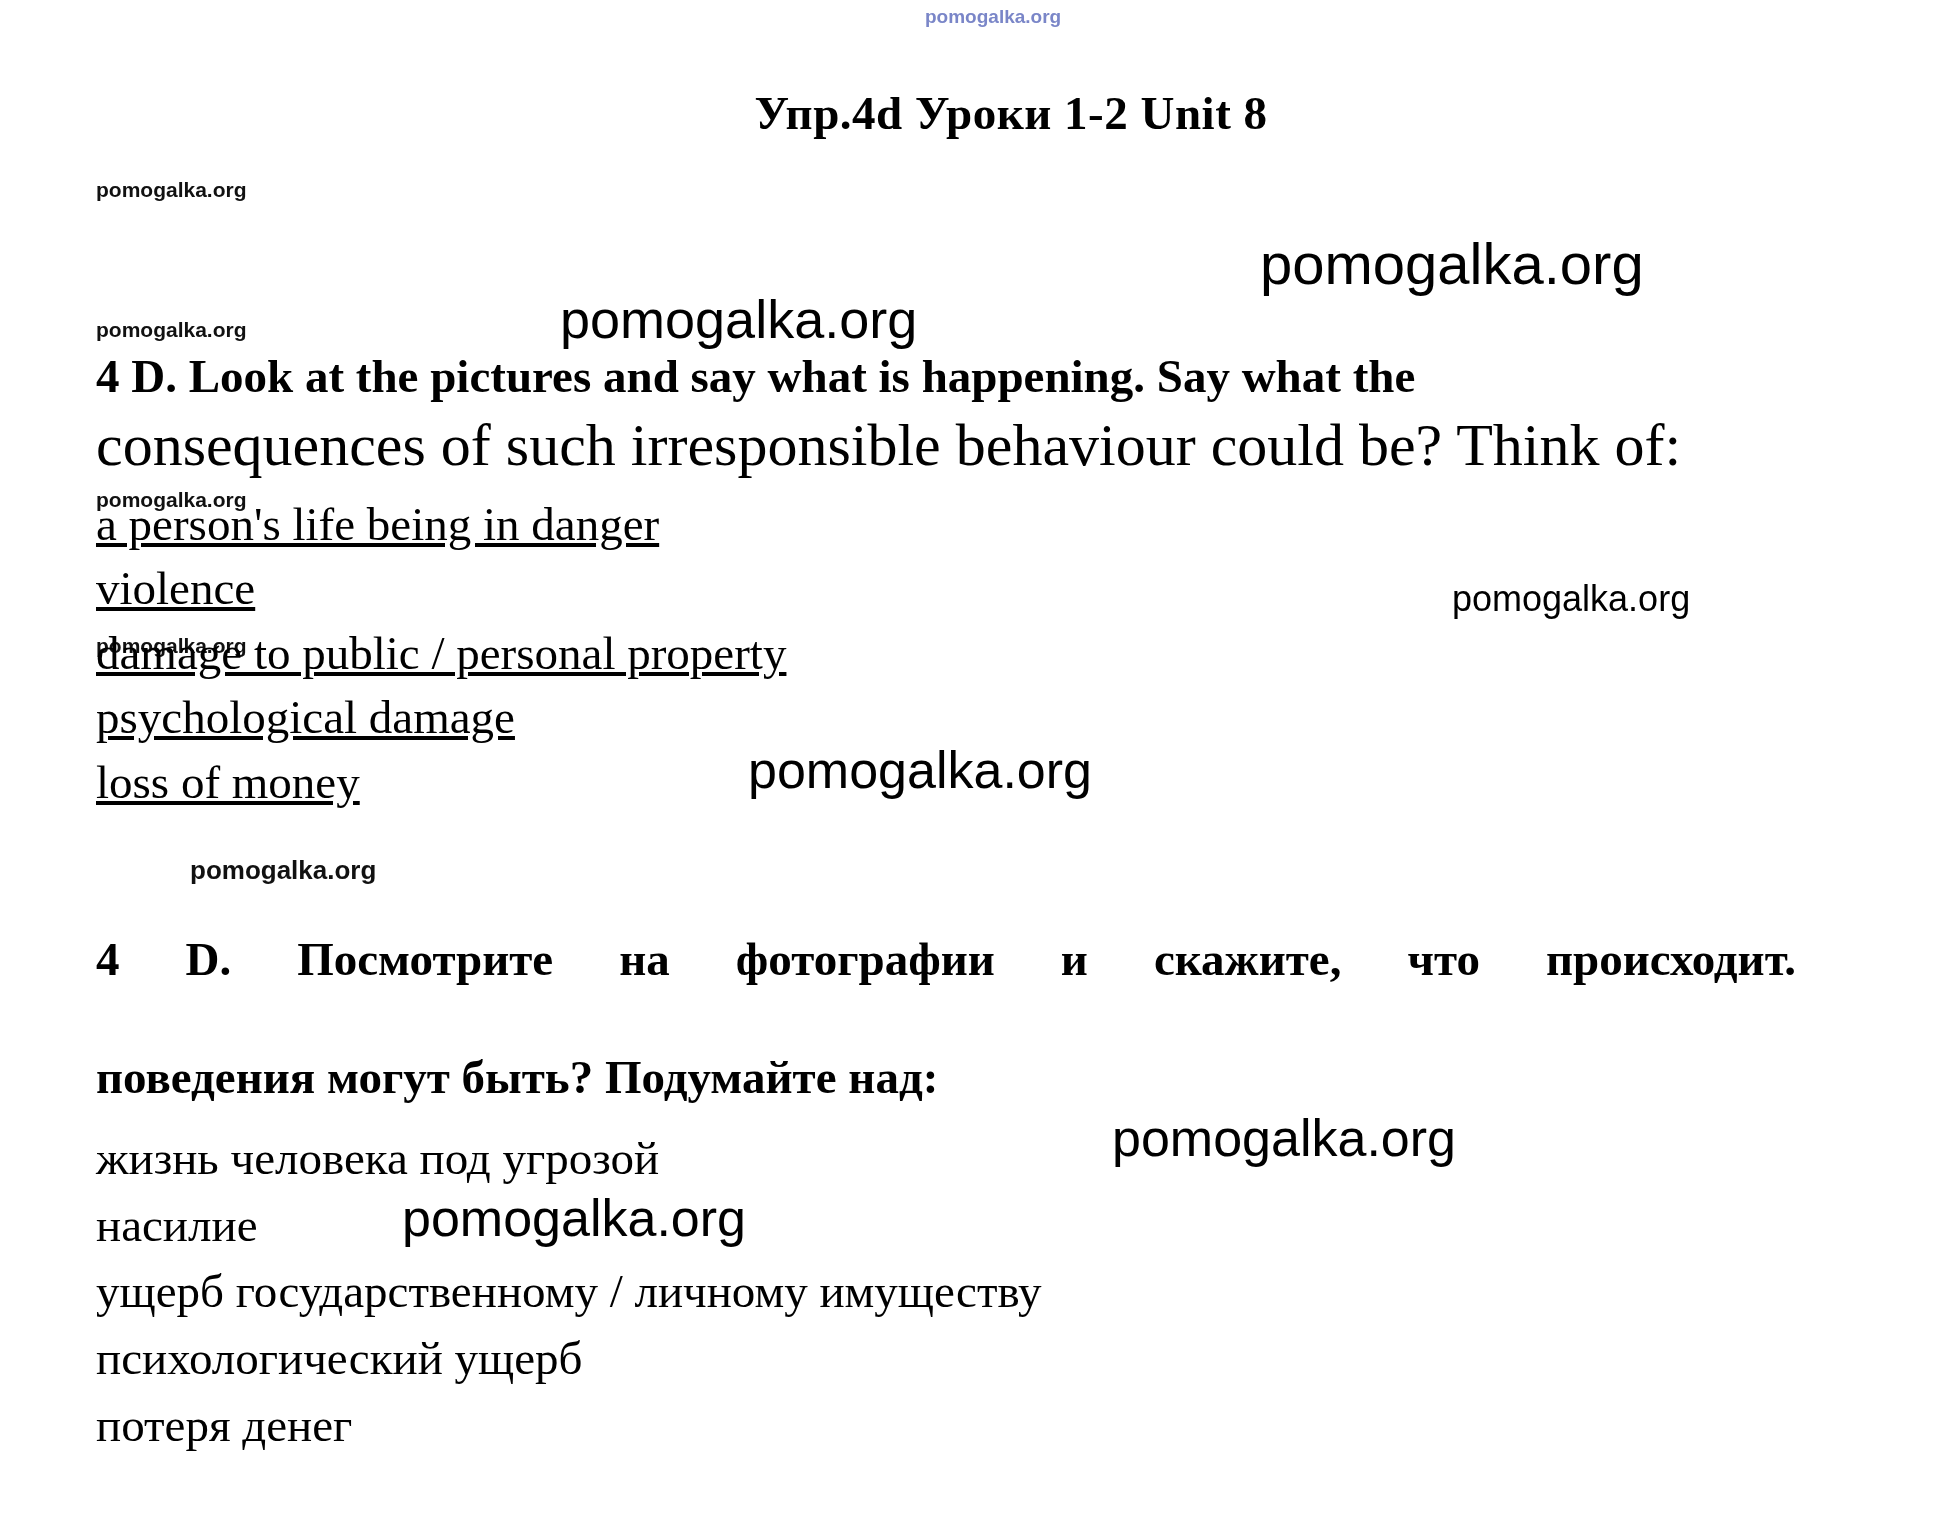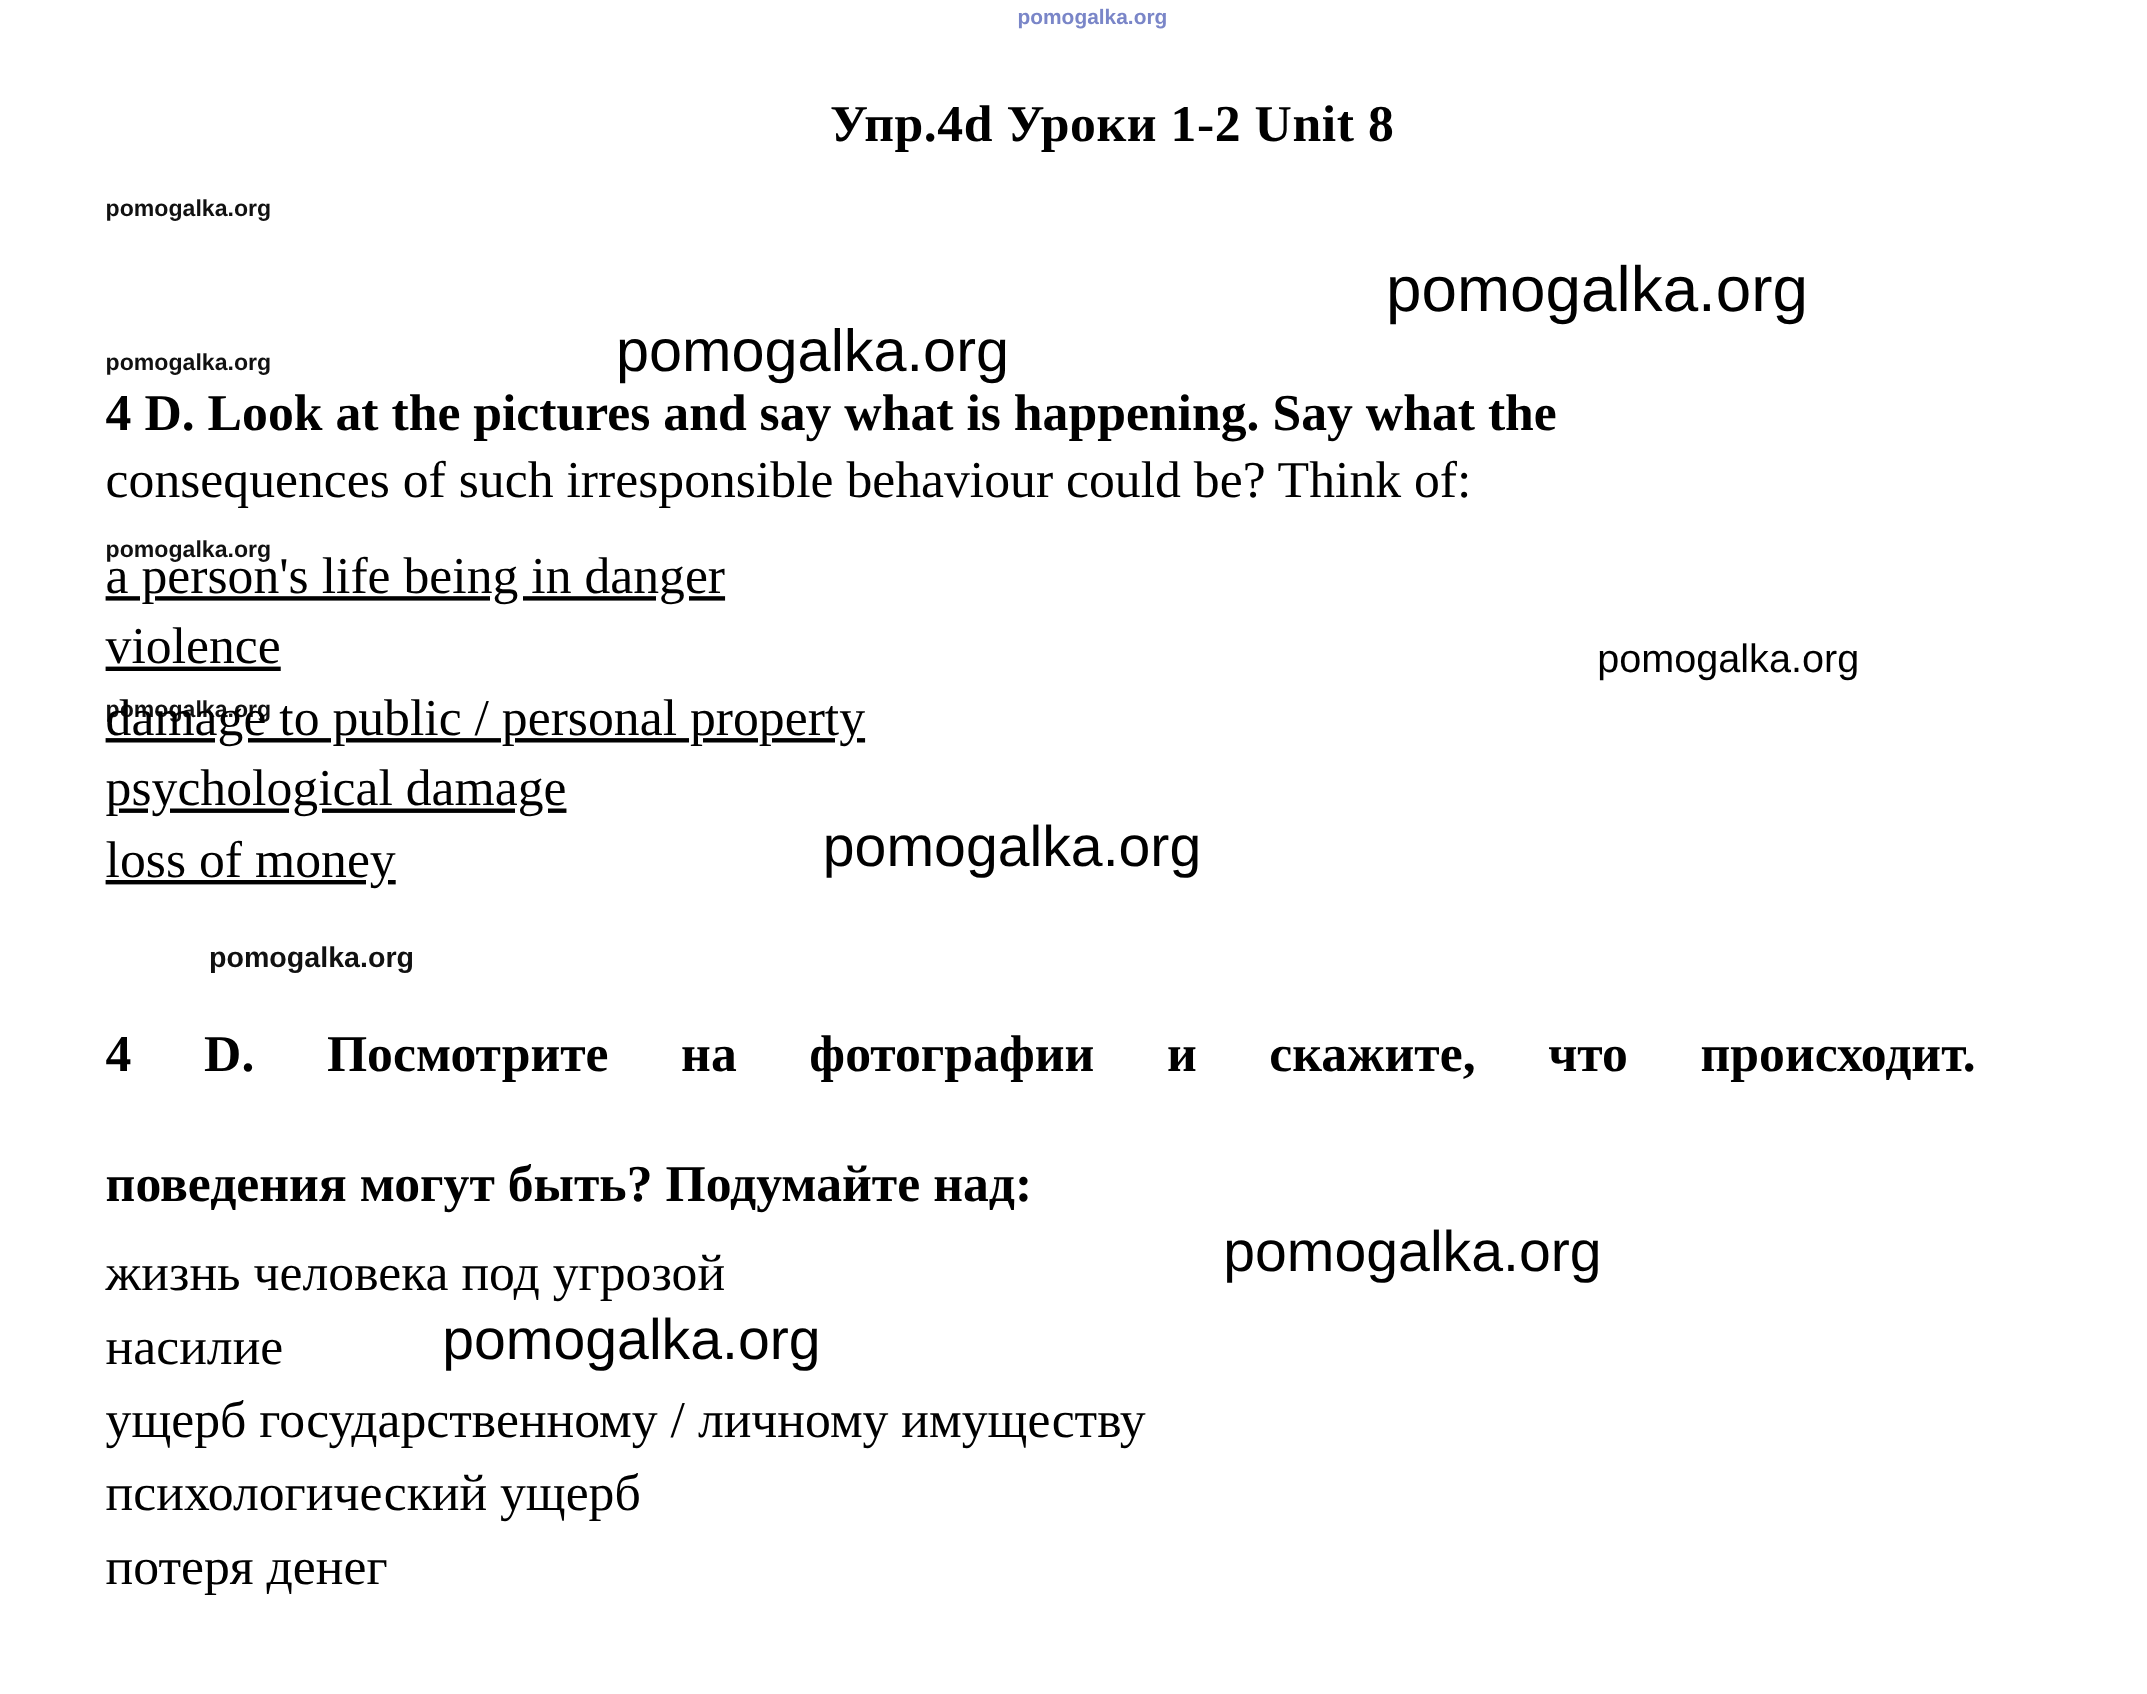--- a/index.html
+++ b/index.html
@@ -48,21 +48,21 @@
     font-family: "Liberation Serif", serif;
     font-weight: bold;
     font-size: 47px;
     line-height: 1.28;
     margin: 0;
   }
 
   .para {
     font-family: "Liberation Serif", serif;
     font-weight: normal;
-    font-size: 47px;
+    font-size: 60px;
     line-height: 1.33;
     margin: 0;
   }
 
   .en-head {
     position: absolute;
     left: 0;
     top: 16px;
     width: 1700px;
   }

